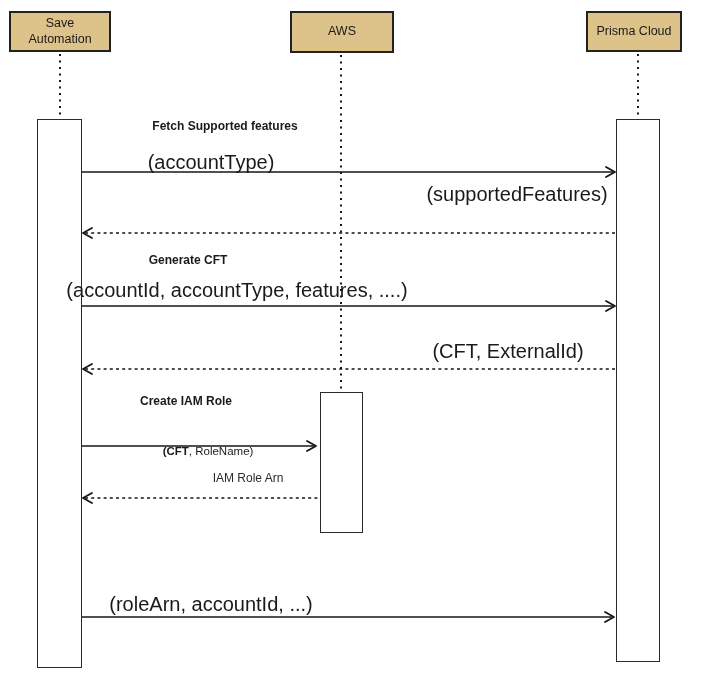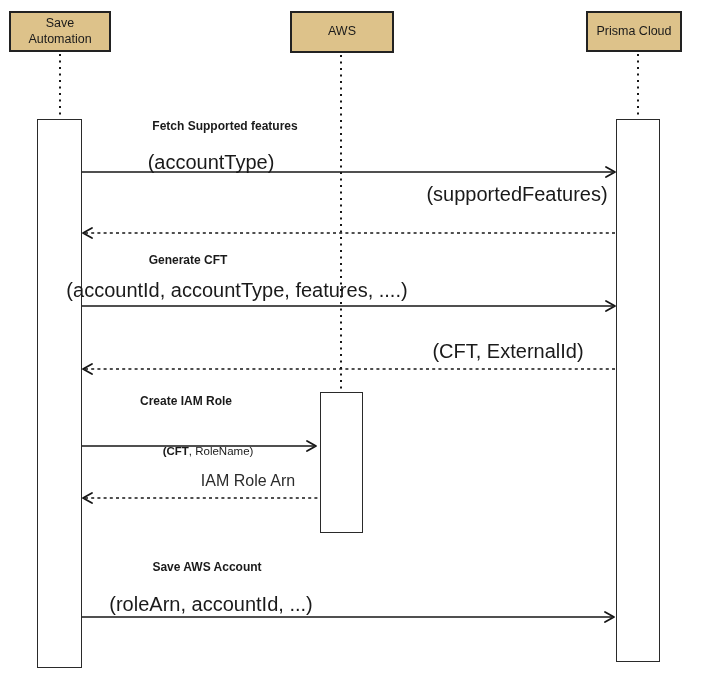--- a/index.html
+++ b/index.html
@@ -53,21 +53,21 @@
     font-weight: bold;
     font-size: 12px;
     line-height: 1.2;
   }
   .msg-args {
     font-size: 20px;
     line-height: 1.2;
     text-align: center;
   }
   .msg-args-lg {
-    font-size: 16px;
+    font-size: 12px;
     line-height: 1.2;
     color: #2b2b2b;
   }
   .msg-args-sm {
     font-size: 11.5px;
     line-height: 1.2;
   }
   .msg-args-sm .bold-part {
     font-weight: bold;
   }
@@ -149,16 +149,15 @@
 
   <div class="msg-label msg-args" style="left:508px; top:339px;">(CFT, ExternalId)</div>
 
   <div class="msg-label msg-title" style="left:186px; top:394px;text-align:center;">Create IAM Role</div>
   <div class="msg-label msg-args-sm" style="left:208px; top:445px;">
     <span class="bold-part">(CFT</span><span>, RoleName)</span>
   </div>
 
   <div class="msg-label msg-args-lg" style="left:248px; top:471px;">IAM Role Arn</div>
 
-  <div class="msg-label msg-title" style="left:207px; top:560px;">Save AWS Account</div>
   <div class="msg-label msg-args" style="left:211px; top:592px;">(roleArn, accountId, ...)</div>
 
 </div>
 
 </body></html>

